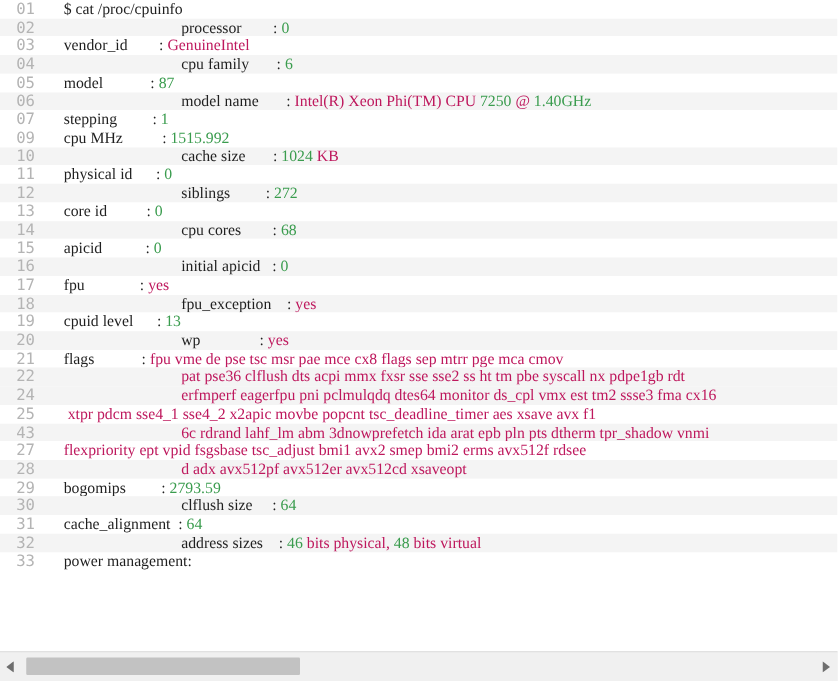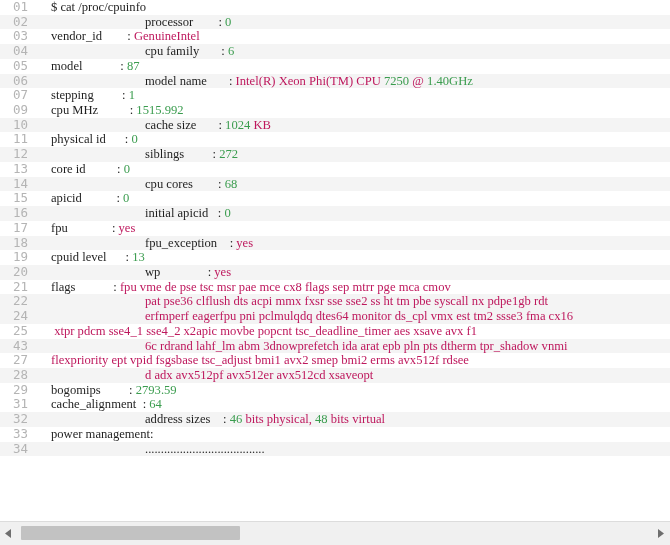--- a/index.html
+++ b/index.html
@@ -151,24 +151,24 @@
       <div class="code-line"><div class="gutter">19</div><div class="sep"></div><div class="content"><span class="tok-key">cpuid level</span><span class="tok-plain">      </span><span class="tok-punc">:</span><span> </span><span class="tok-num">13</span></div></div>
       <div class="code-line alt"><div class="gutter">20</div><div class="sep"></div><div class="content"><span class="tok-key">wp</span><span class="tok-plain">               </span><span class="tok-punc">:</span><span> </span><span class="tok-plain">yes</span></div></div>
       <div class="code-line"><div class="gutter">21</div><div class="sep"></div><div class="content"><span class="tok-key">flags</span><span class="tok-plain">            </span><span class="tok-punc">:</span><span> </span><span class="tok-plain">fpu vme de pse tsc msr pae mce cx8 flags sep mtrr pge mca cmov</span></div></div>
       <div class="code-line alt"><div class="gutter">22</div><div class="sep"></div><div class="content"><span class="tok-plain">pat pse36 clflush dts acpi mmx fxsr sse sse2 ss ht tm pbe syscall nx pdpe1gb rdt</span></div></div>
       <div class="code-line alt"><div class="gutter">24</div><div class="sep"></div><div class="content"><span class="tok-plain">erfmperf eagerfpu pni pclmulqdq dtes64 monitor ds_cpl vmx est tm2 ssse3 fma cx16</span></div></div>
       <div class="code-line"><div class="gutter">25</div><div class="sep"></div><div class="content"><span class="tok-plain"> xtpr pdcm sse4_1 sse4_2 x2apic movbe popcnt tsc_deadline_timer aes xsave avx f1</span></div></div>
       <div class="code-line alt"><div class="gutter">43</div><div class="sep"></div><div class="content"><span class="tok-plain">6c rdrand lahf_lm abm 3dnowprefetch ida arat epb pln pts dtherm tpr_shadow vnmi</span></div></div>
       <div class="code-line"><div class="gutter">27</div><div class="sep"></div><div class="content"><span class="tok-plain">flexpriority ept vpid fsgsbase tsc_adjust bmi1 avx2 smep bmi2 erms avx512f rdsee</span></div></div>
       <div class="code-line alt"><div class="gutter">28</div><div class="sep"></div><div class="content"><span class="tok-plain">d adx avx512pf avx512er avx512cd xsaveopt</span></div></div>
       <div class="code-line"><div class="gutter">29</div><div class="sep"></div><div class="content"><span class="tok-key">bogomips</span><span class="tok-plain">         </span><span class="tok-punc">:</span><span> </span><span class="tok-num">2793.59</span></div></div>
+      <div class="code-line alt"><div class="gutter">30</div><div class="sep"></div><div class="content"><span class="tok-key">clflush size</span><span class="tok-plain">     </span><span class="tok-punc">:</span><span> </span><span class="tok-num">64</span></div></div>
       <div class="code-line"><div class="gutter">31</div><div class="sep"></div><div class="content"><span class="tok-key">cache_alignment</span><span class="tok-plain">  </span><span class="tok-punc">:</span><span> </span><span class="tok-num">64</span></div></div>
       <div class="code-line alt"><div class="gutter">32</div><div class="sep"></div><div class="content"><span class="tok-key">address sizes</span><span class="tok-plain">    </span><span class="tok-punc">:</span><span> </span><span><span class="tok-num">46</span><span class="tok-plain"> </span><span class="tok-plain">bits</span><span class="tok-plain"> </span><span class="tok-plain">physical,</span><span class="tok-plain"> </span><span class="tok-num">48</span><span class="tok-plain"> </span><span class="tok-plain">bits</span><span class="tok-plain"> </span><span class="tok-plain">virtual</span></span></div></div>
       <div class="code-line"><div class="gutter">33</div><div class="sep"></div><div class="content"><span class="tok-key">power management:</span></div></div>
-      <div class="code-line alt"><div class="gutter">34</div><div class="sep"></div><div class="content"><span class="dotrule">......................................</span></div></div>
     </div>
 
   <div id="hscroll">
     <div class="sb-arrow">
       <svg width="7" height="9" viewBox="0 0 7 9" aria-hidden="true">
         <polygon points="6,0 6,9 0,4.5" fill="#6e6e6e"></polygon>
       </svg>
     </div>
     <div class="sb-track">
       <div class="sb-thumb"></div>

